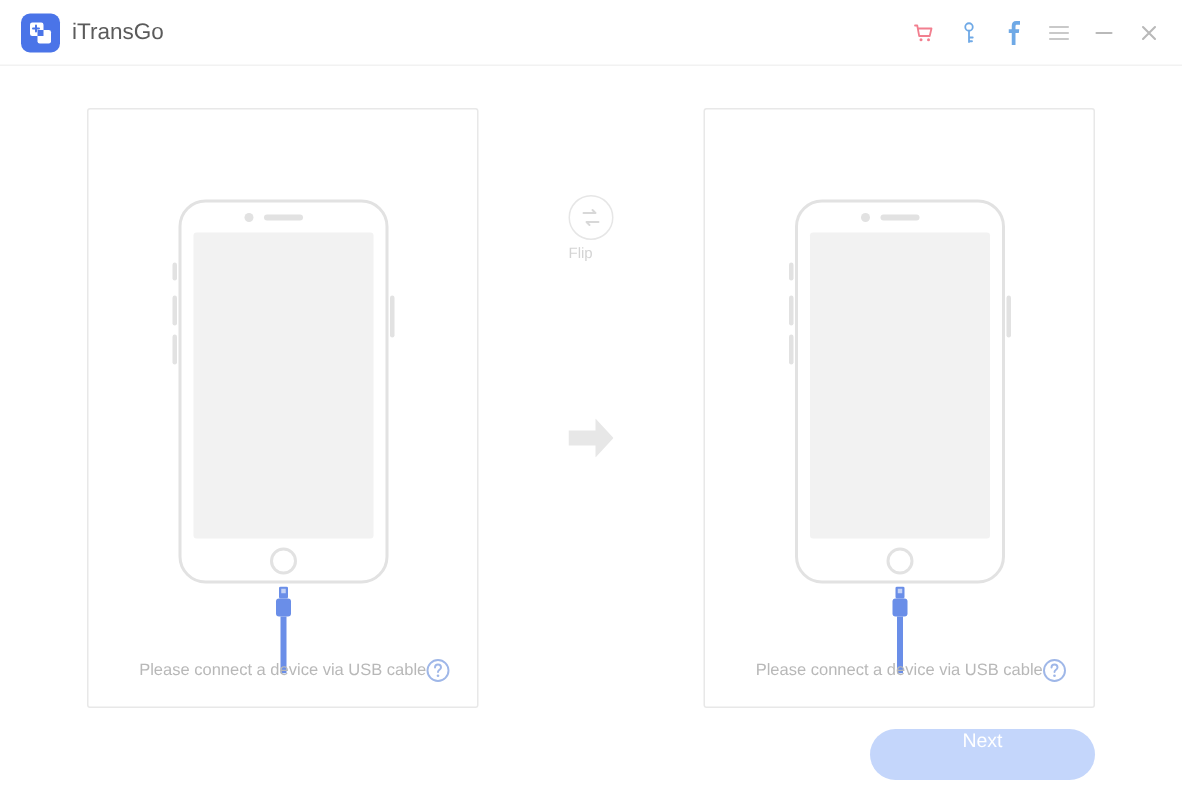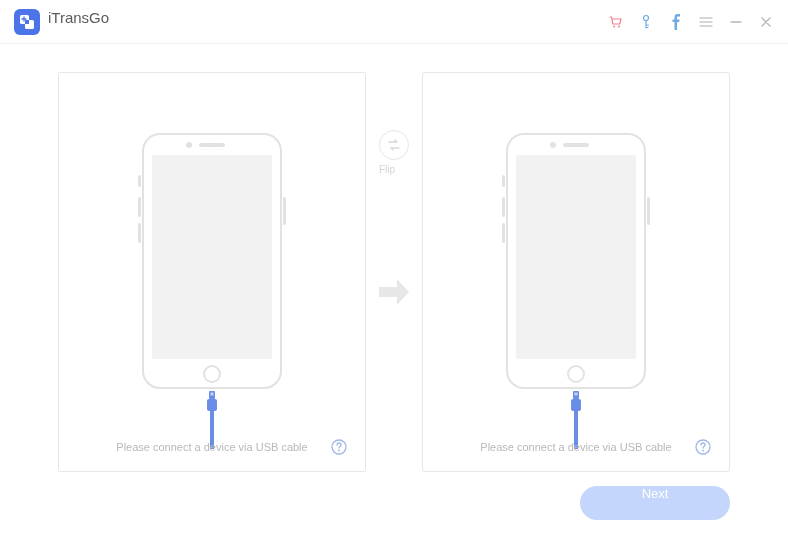--- a/index.html
+++ b/index.html
@@ -12,41 +12,41 @@
     position: relative;
   }
   .titlebar {
     height: 44px;
     display: flex;
     align-items: center;
     justify-content: space-between;
     padding: 0 14px 0 14px;
     border-bottom: 1px solid #f2f2f2;
   }
-  .brand { display: flex; gap: 8px; }
+  .brand { display: flex; align-items: center; gap: 8px; }
   .brand-logo {
     width: 26px; height: 26px;
     background: #4a74e8;
     border-radius: 6px;
     display: flex; align-items: center; justify-content: center;
   }
   .brand-name { font-size: 15px; color: #5b5b5b; font-weight: 500; }
   .win-controls { display: flex; align-items: center; gap: 14px; }
   .ctl { width: 16px; height: 16px; display: flex; align-items: center; justify-content: center; cursor: pointer; }
   .content {
     position: relative;
     width: 100%;
     height: 460px;
     padding: 28px 58px 0 58px;
     display: flex;
     justify-content: space-between;
     align-items: flex-start;
   }
   .panel {
-    width: 308px;
+    width: 261px;
     height: 400px;
     border: 1px solid #e8e8e8;
     border-radius: 2px;
     background: #fff;
     display: flex;
     flex-direction: column;
     align-items: center;
     padding-top: 60px;
     position: relative;
   }

